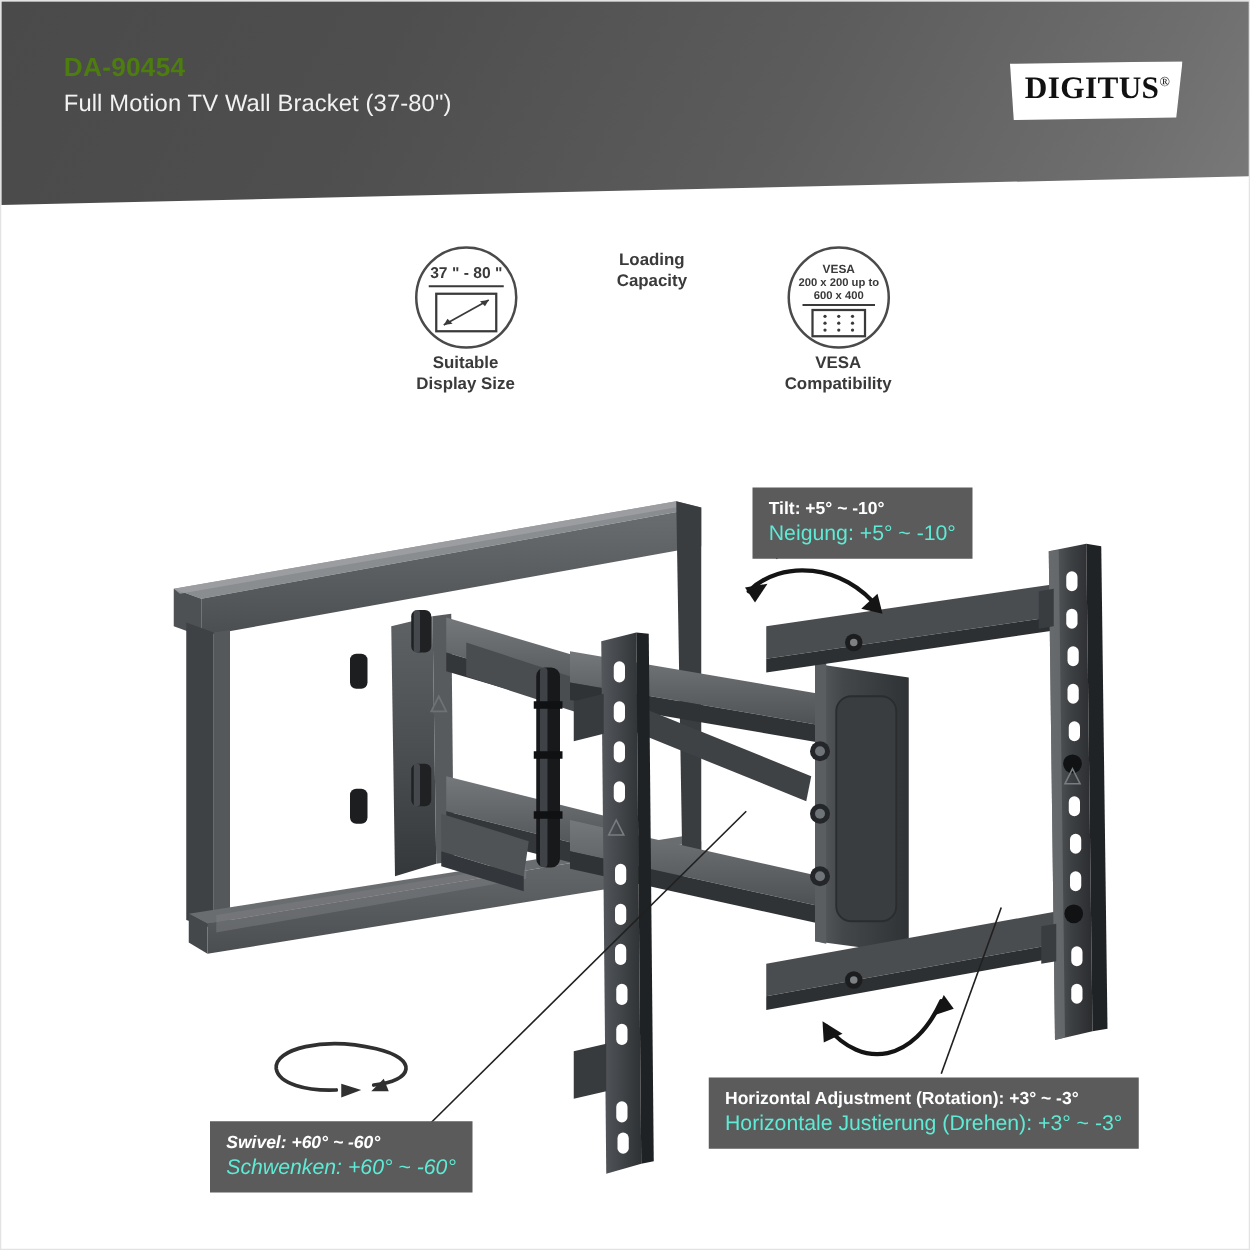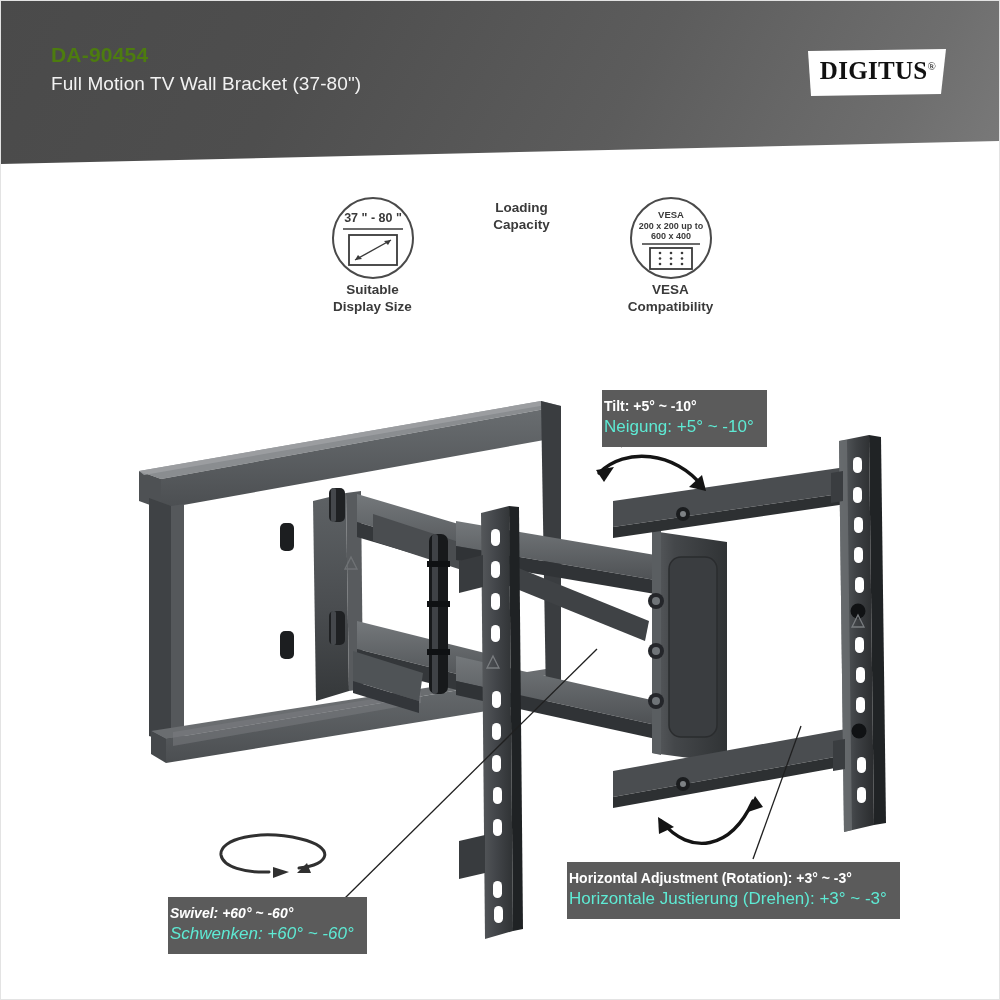--- a/index.html
+++ b/index.html
@@ -110,21 +110,21 @@
     font-weight: bold;
     color: #3a3a3a;
     line-height: 1.25;
     white-space: pre-line;
   }
 
   
   .callout {
     position: absolute;
     background: #5b5b5b;
-    padding: 7px 13px 8px 2px;
+    padding: 7px 13px 8px 13px;
     box-sizing: border-box;
     z-index: 6;
   }
   .callout-primary {
     font-size: 14px;
     font-weight: bold;
     color: #ffffff;
     white-space: nowrap;
     line-height: 1.35;
   }

